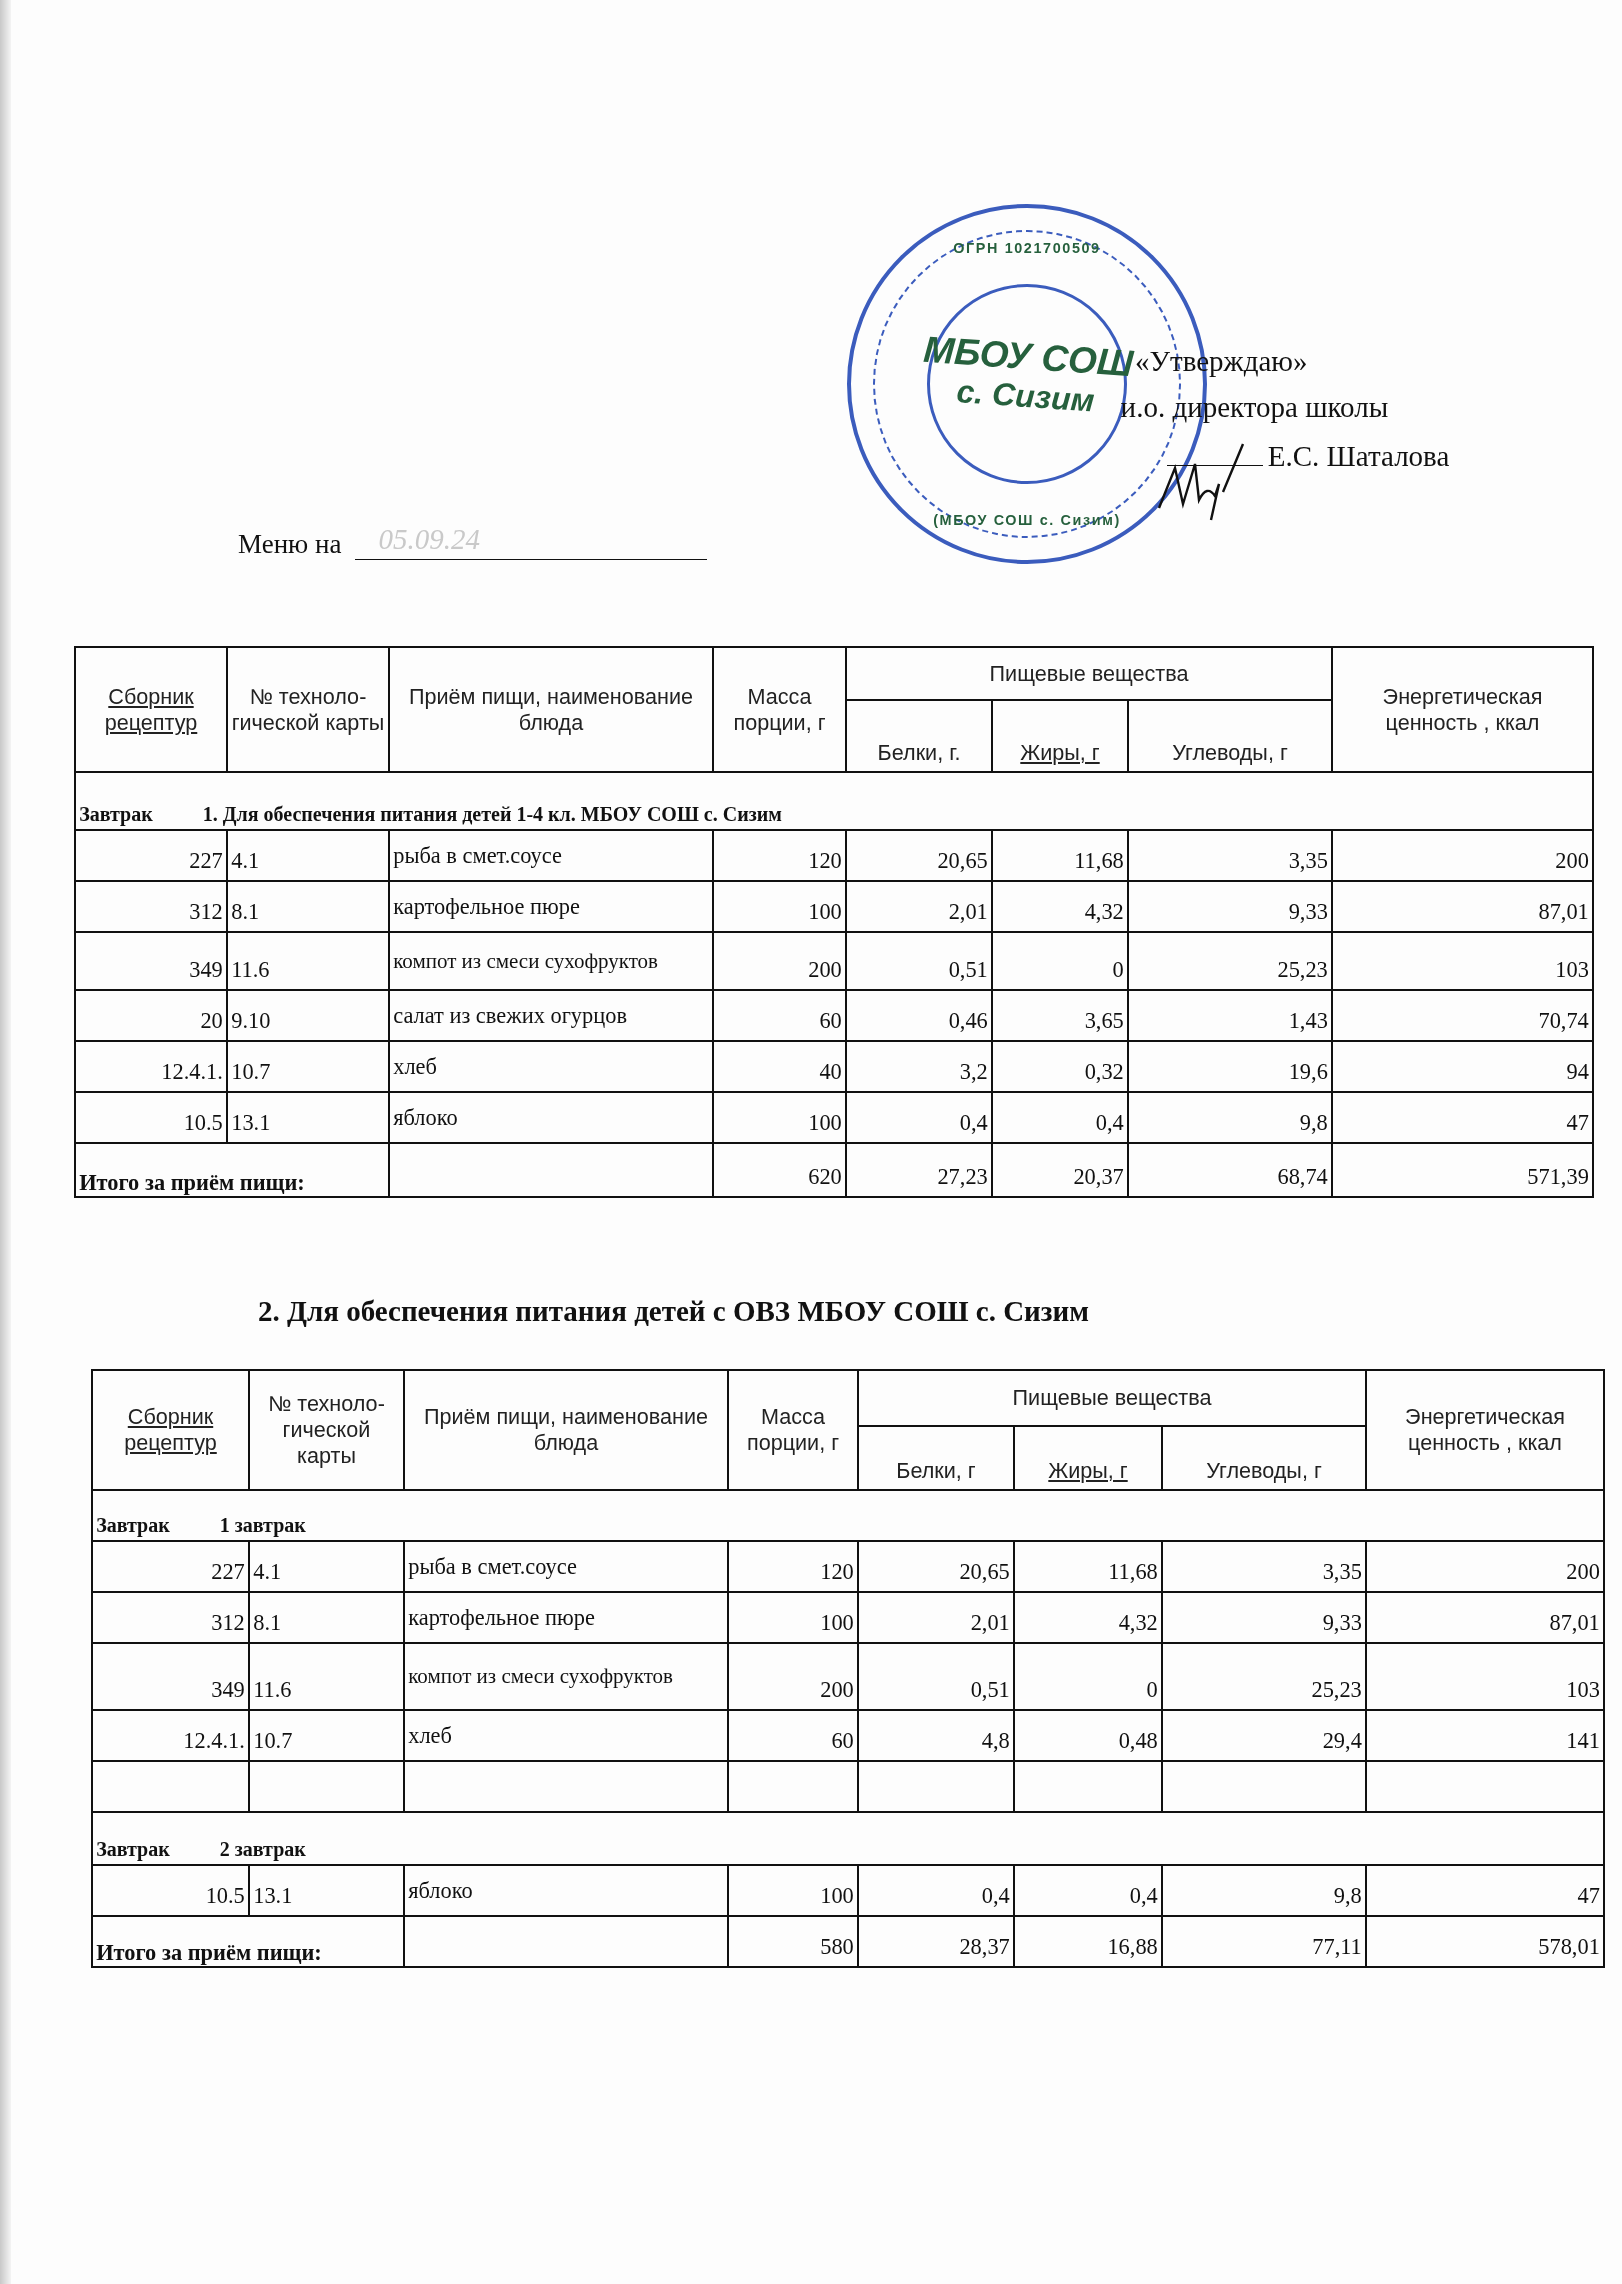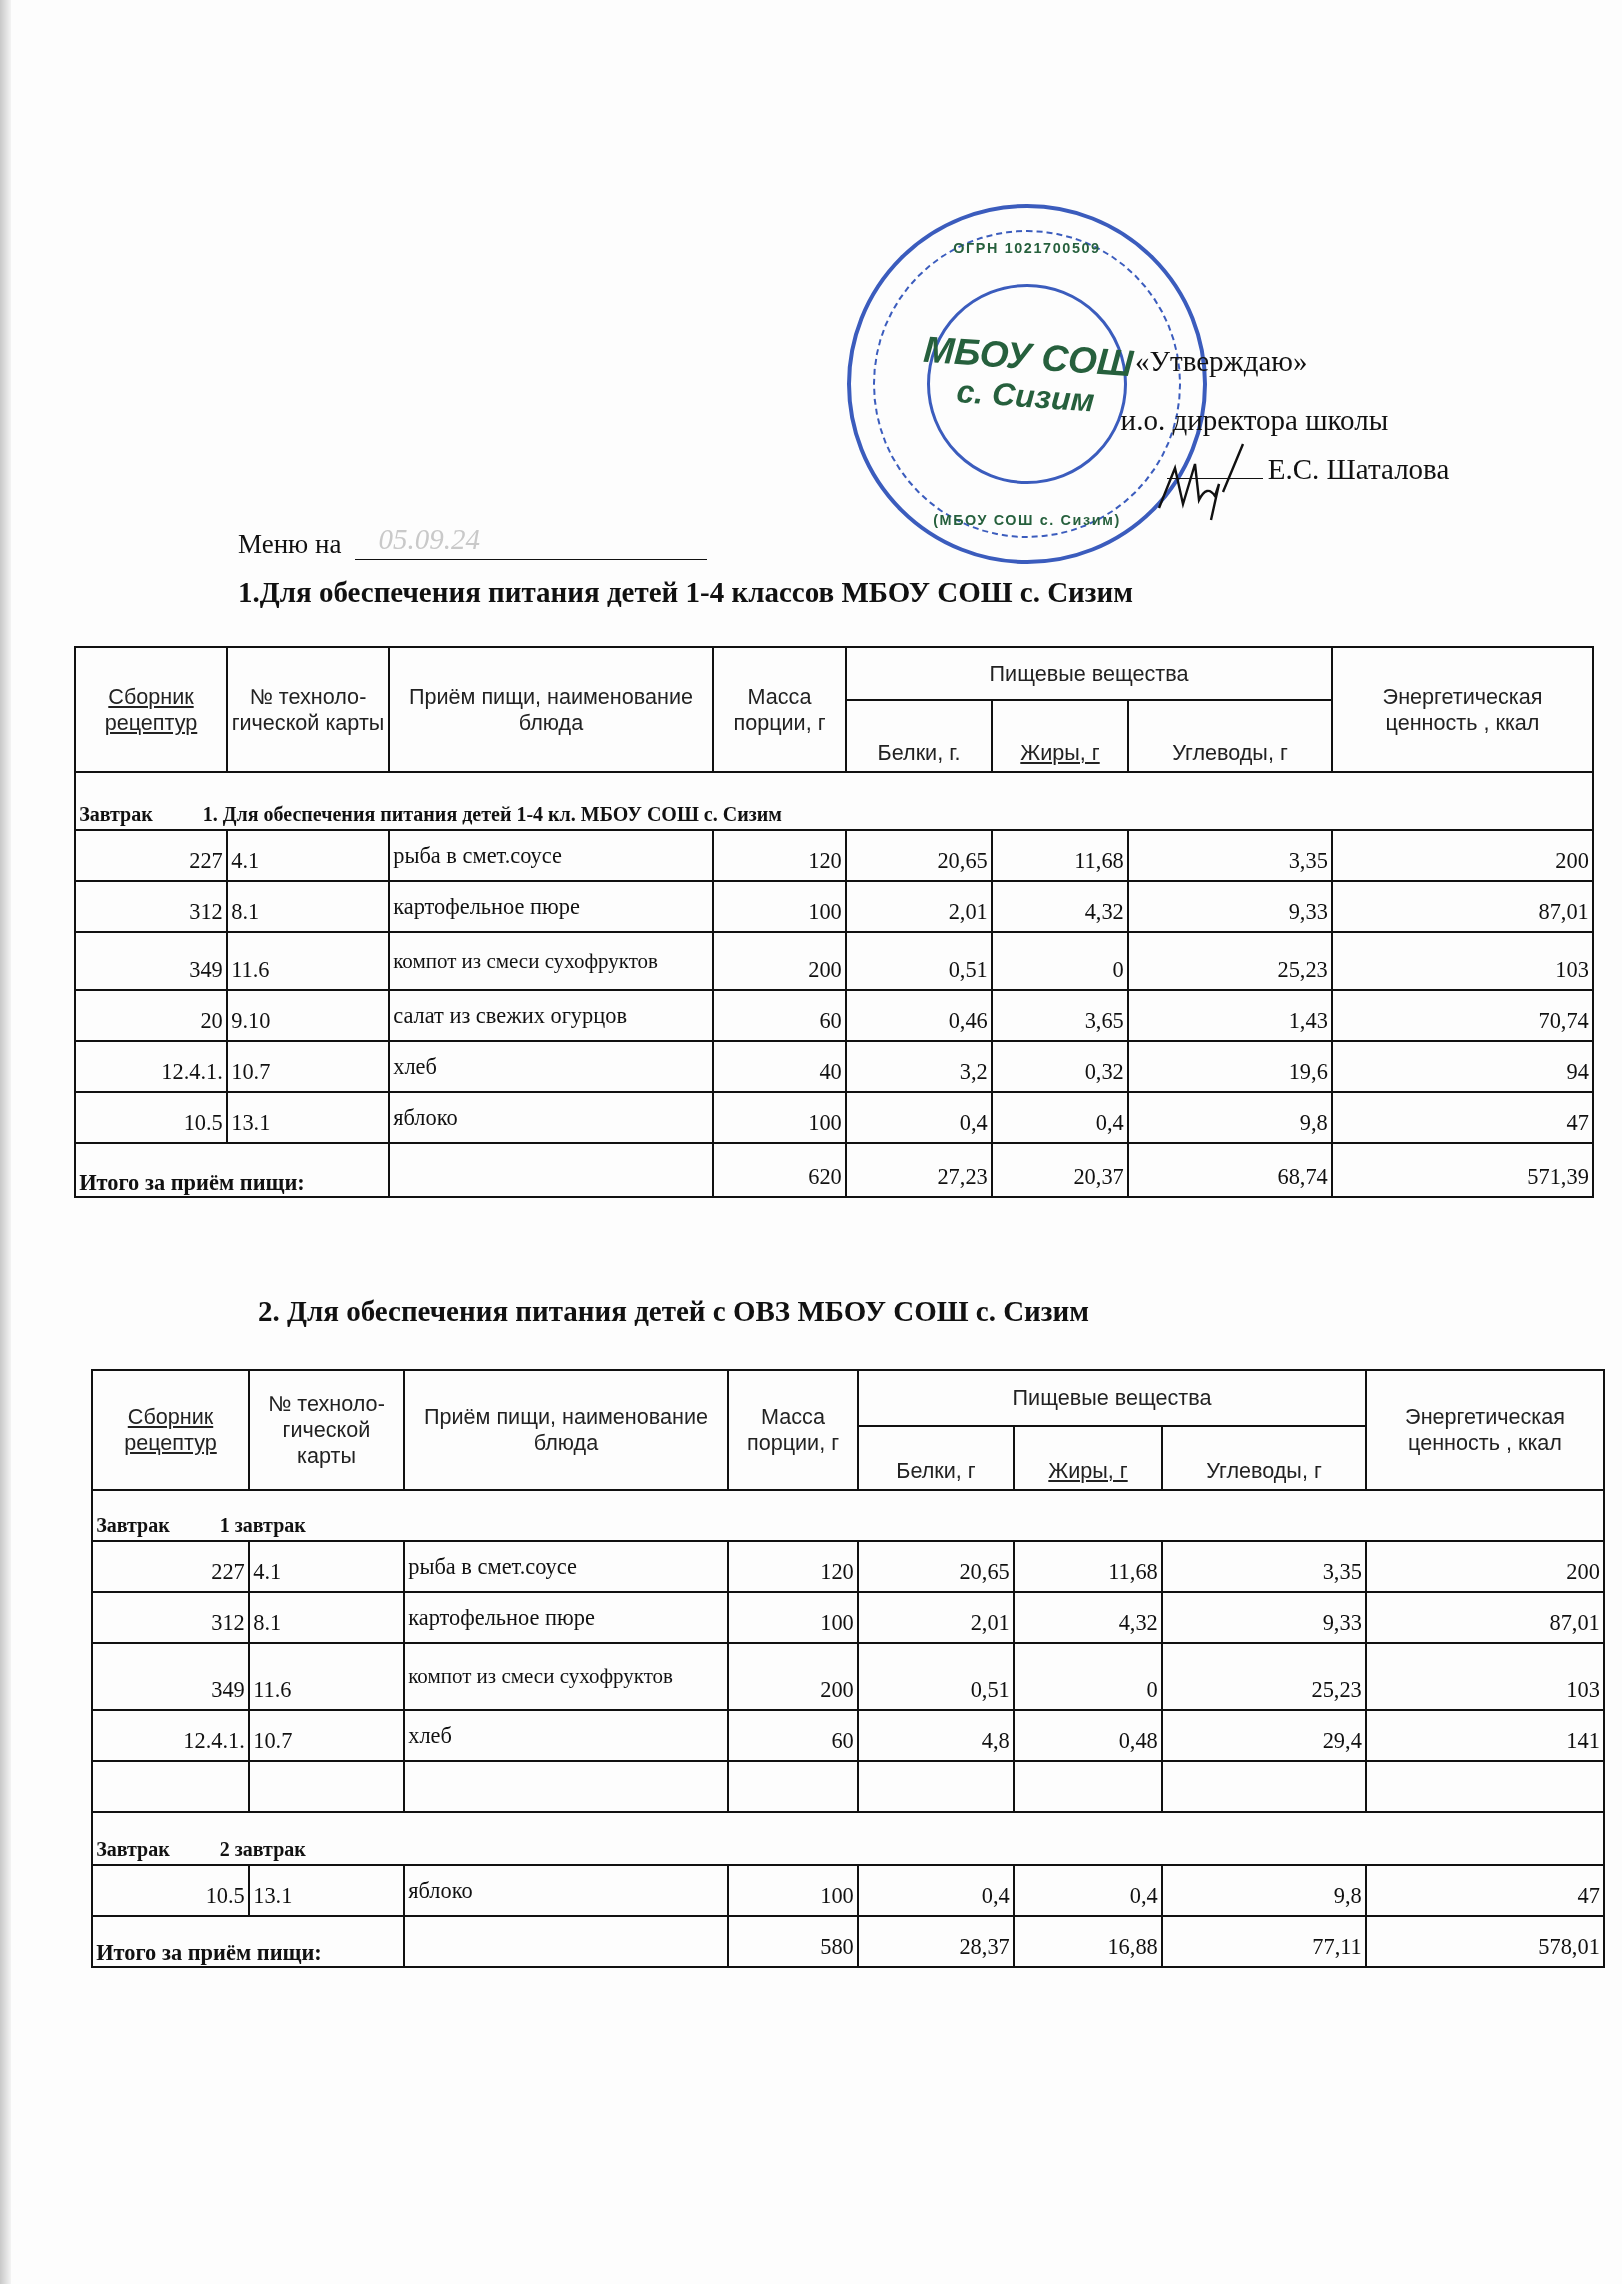--- a/index.html
+++ b/index.html
@@ -21,21 +21,21 @@
     border-radius: 50%; border: 3.2px solid #2b4fb8; }
   .stamp .center { position: absolute; left: 0; right: 0; top: 128px; text-align: center;
     font-family: "Liberation Sans", sans-serif; font-weight: bold; font-style: italic; transform: rotate(4deg); }
   .stamp .center .l1 { font-size: 37px; }
   .stamp .center .l2 { font-size: 32px; }
   .stamp .arc-text { position: absolute; left: 0; right: 0; top: 32px; text-align: center;
     font-family: "Liberation Sans", sans-serif; font-size: 14.4px; font-weight: bold; letter-spacing: 1.6px; }
   .stamp .arc-text2 { top: 304px; }
   .approve { position: absolute; left: 1135px; top: 340px; font-size: 29px; line-height: 1.5; }
   .approve div { white-space: nowrap; }
-  .approve .l2 { margin-left: -14.4px; margin-top: 15px; }
+  .approve .l2 { margin-left: -14.4px; margin-top: 2px; }
   .approve .l3 { margin-left: 32px; margin-top: 6.4px; }
   .sign-line { display: inline-block; width: 96px; border-bottom: 1.6px solid #111; margin-right: 4.8px; vertical-align: baseline; }
   .signature { position: absolute; left: 1151px; top: 436px; width: 96px; height: 88px; }
   .menu-line { position: absolute; left: 238px; top: 529px; font-size: 27px; }
   .menu-line .blank { display: inline-block; width: 352px; border-bottom: 1.6px solid #111; margin-left: 6.4px;
     position: relative; height: 27px; vertical-align: bottom; }
   .menu-line .blank span { position: absolute; left: 24px; bottom: 3.2px; color: #c9c9c9; font-style: italic; font-size: 29px; }
   .section-title { position: absolute; font-size: 29px; font-weight: bold; white-space: nowrap; }
   .t1 { left: 238px; top: 576px; }
   .t2 { left: 258px; top: 1295px; }
@@ -78,21 +78,20 @@
   </div>
   <svg class="signature" viewBox="0 0 120 110">
     <path d="M10 90 L30 40 L40 85 L55 35 L60 80 Q70 60 80 75 L85 60 L75 105 M90 70 L115 10" stroke="#111" stroke-width="3" fill="none"></path>
   </svg>
 
   <div class="menu-line">
     <span>Меню на</span>
     <span class="blank"><span>05.09.24</span></span>
   </div>
 
-  <div class="section-title t1">1.Для обеспечения питания детей 1-4 классов МБОУ СОШ с. Сизим</div>
 
   <table class="menu tbl1">
     <colgroup>
       <col style="width:152px">
         <col style="width:162px">
         <col style="width:324px">
         <col style="width:133px">
       <col style="width:146px">
         <col style="width:136px">
         <col style="width:204px">

